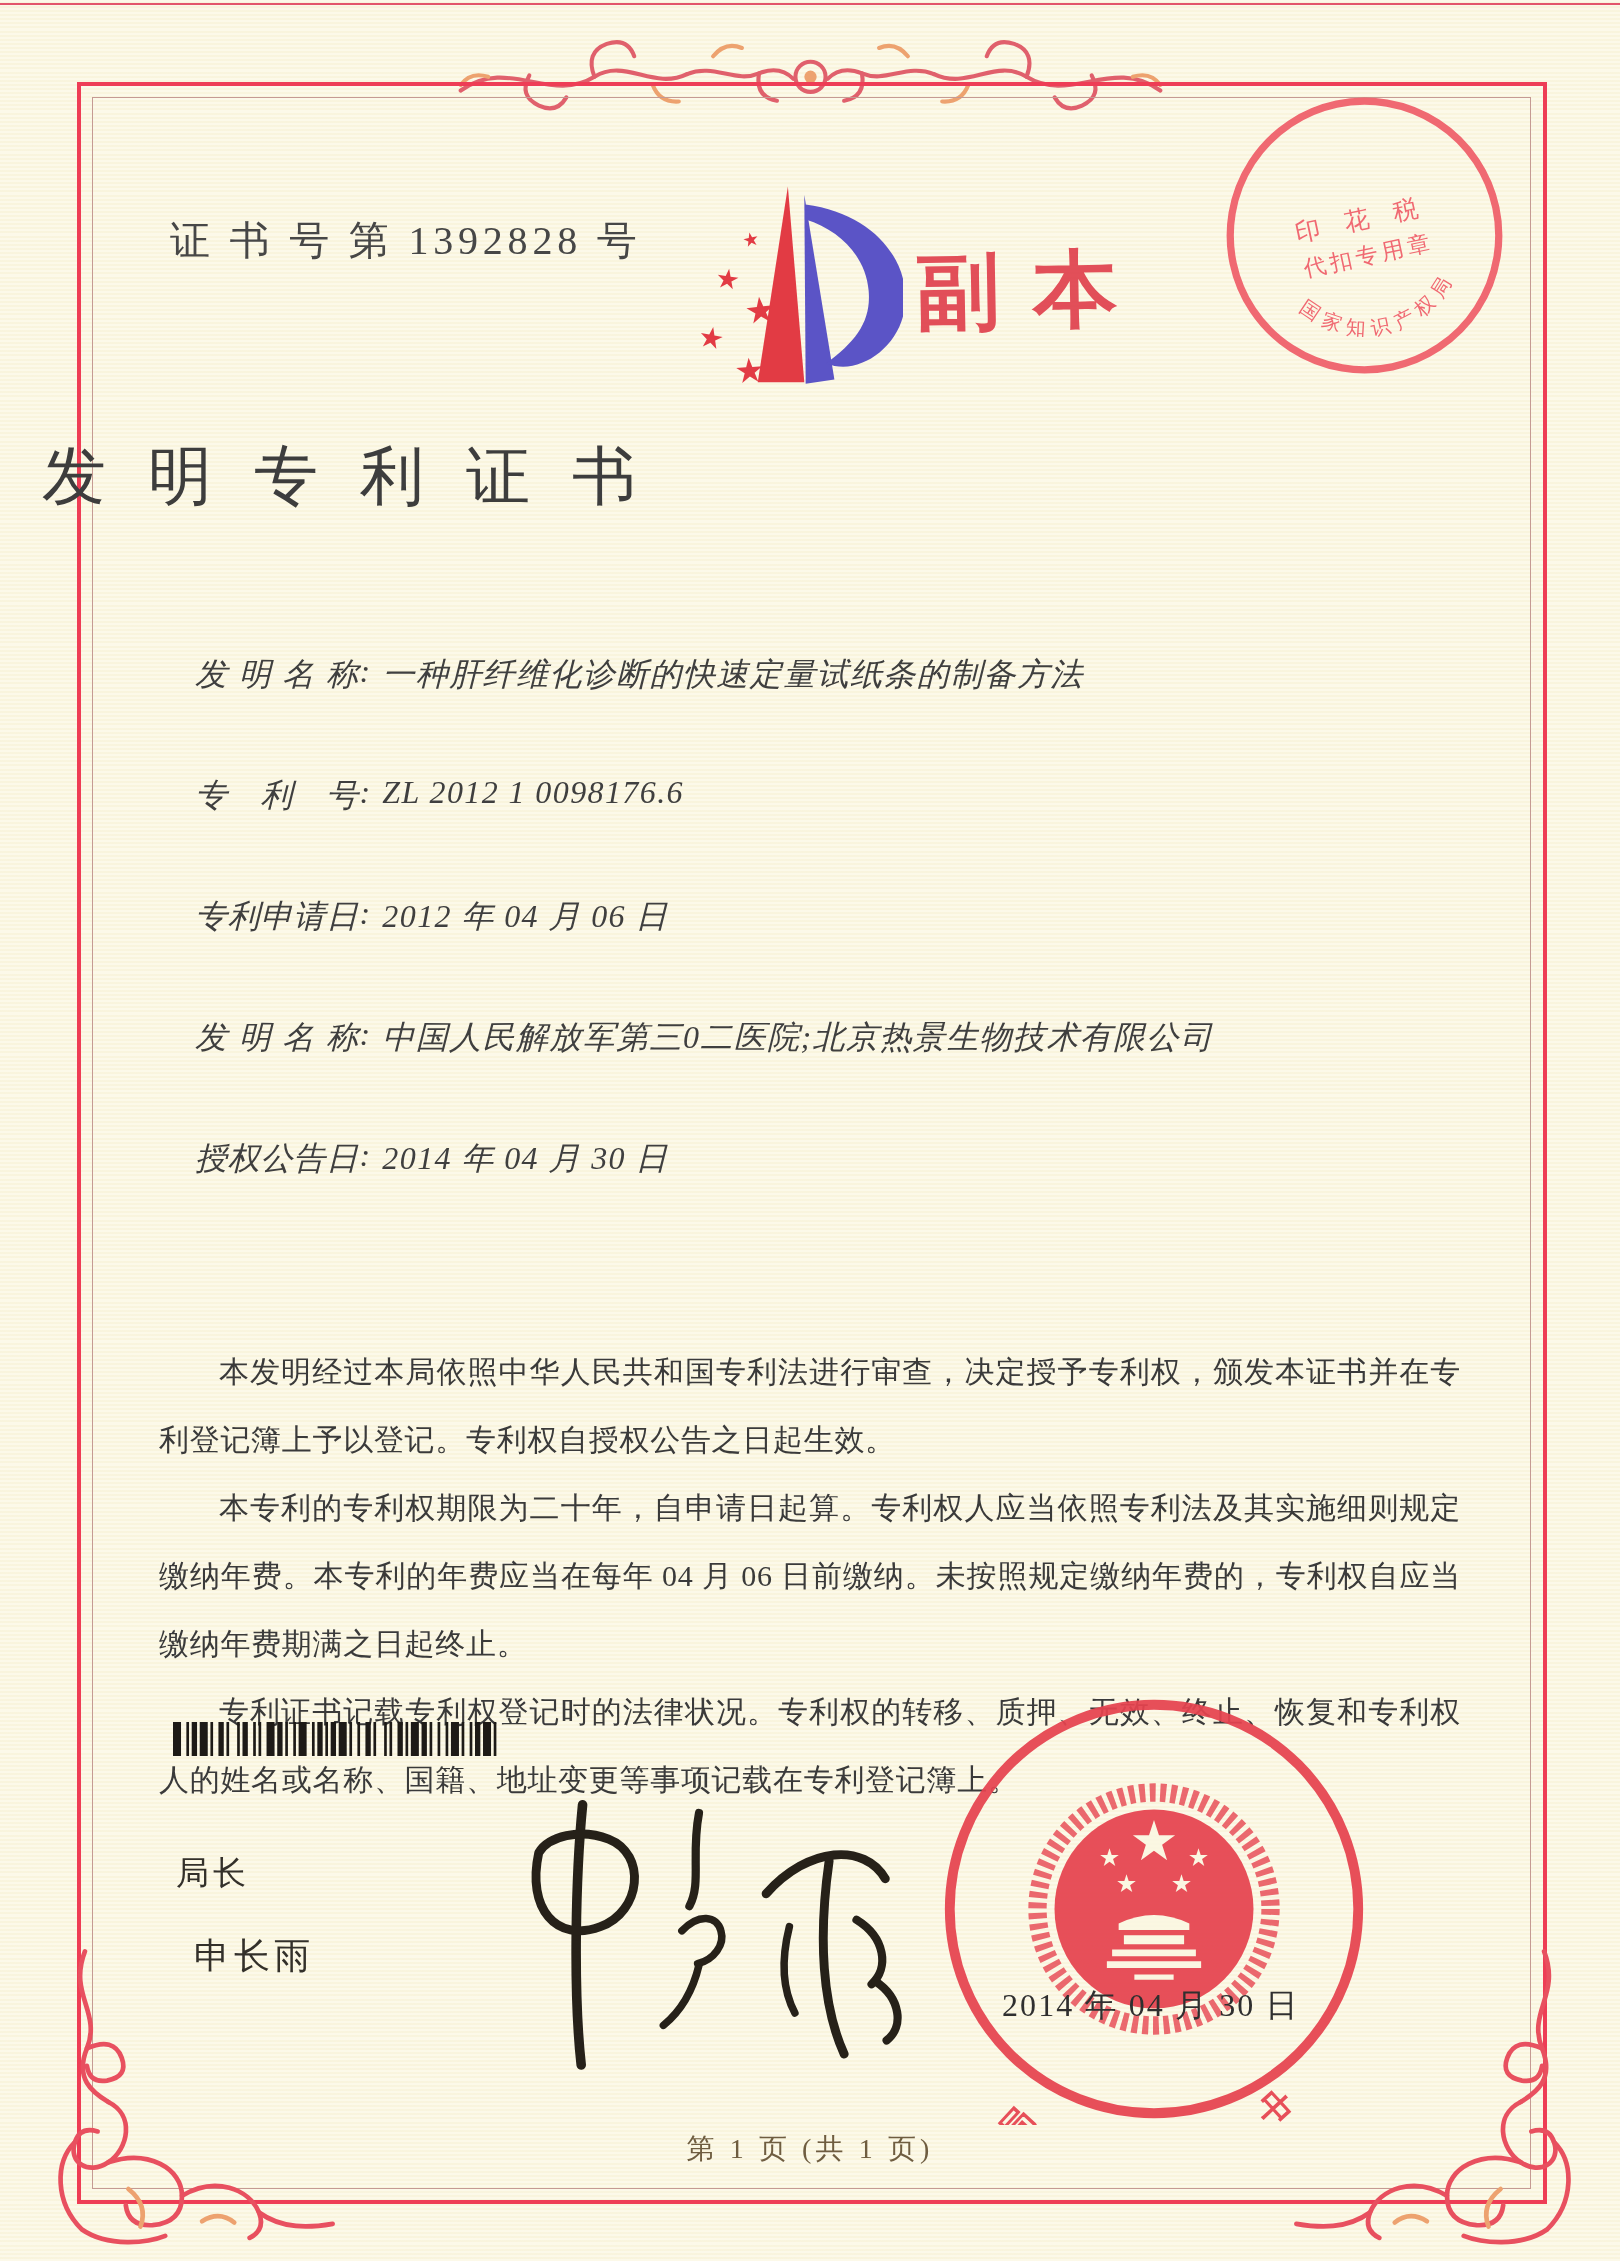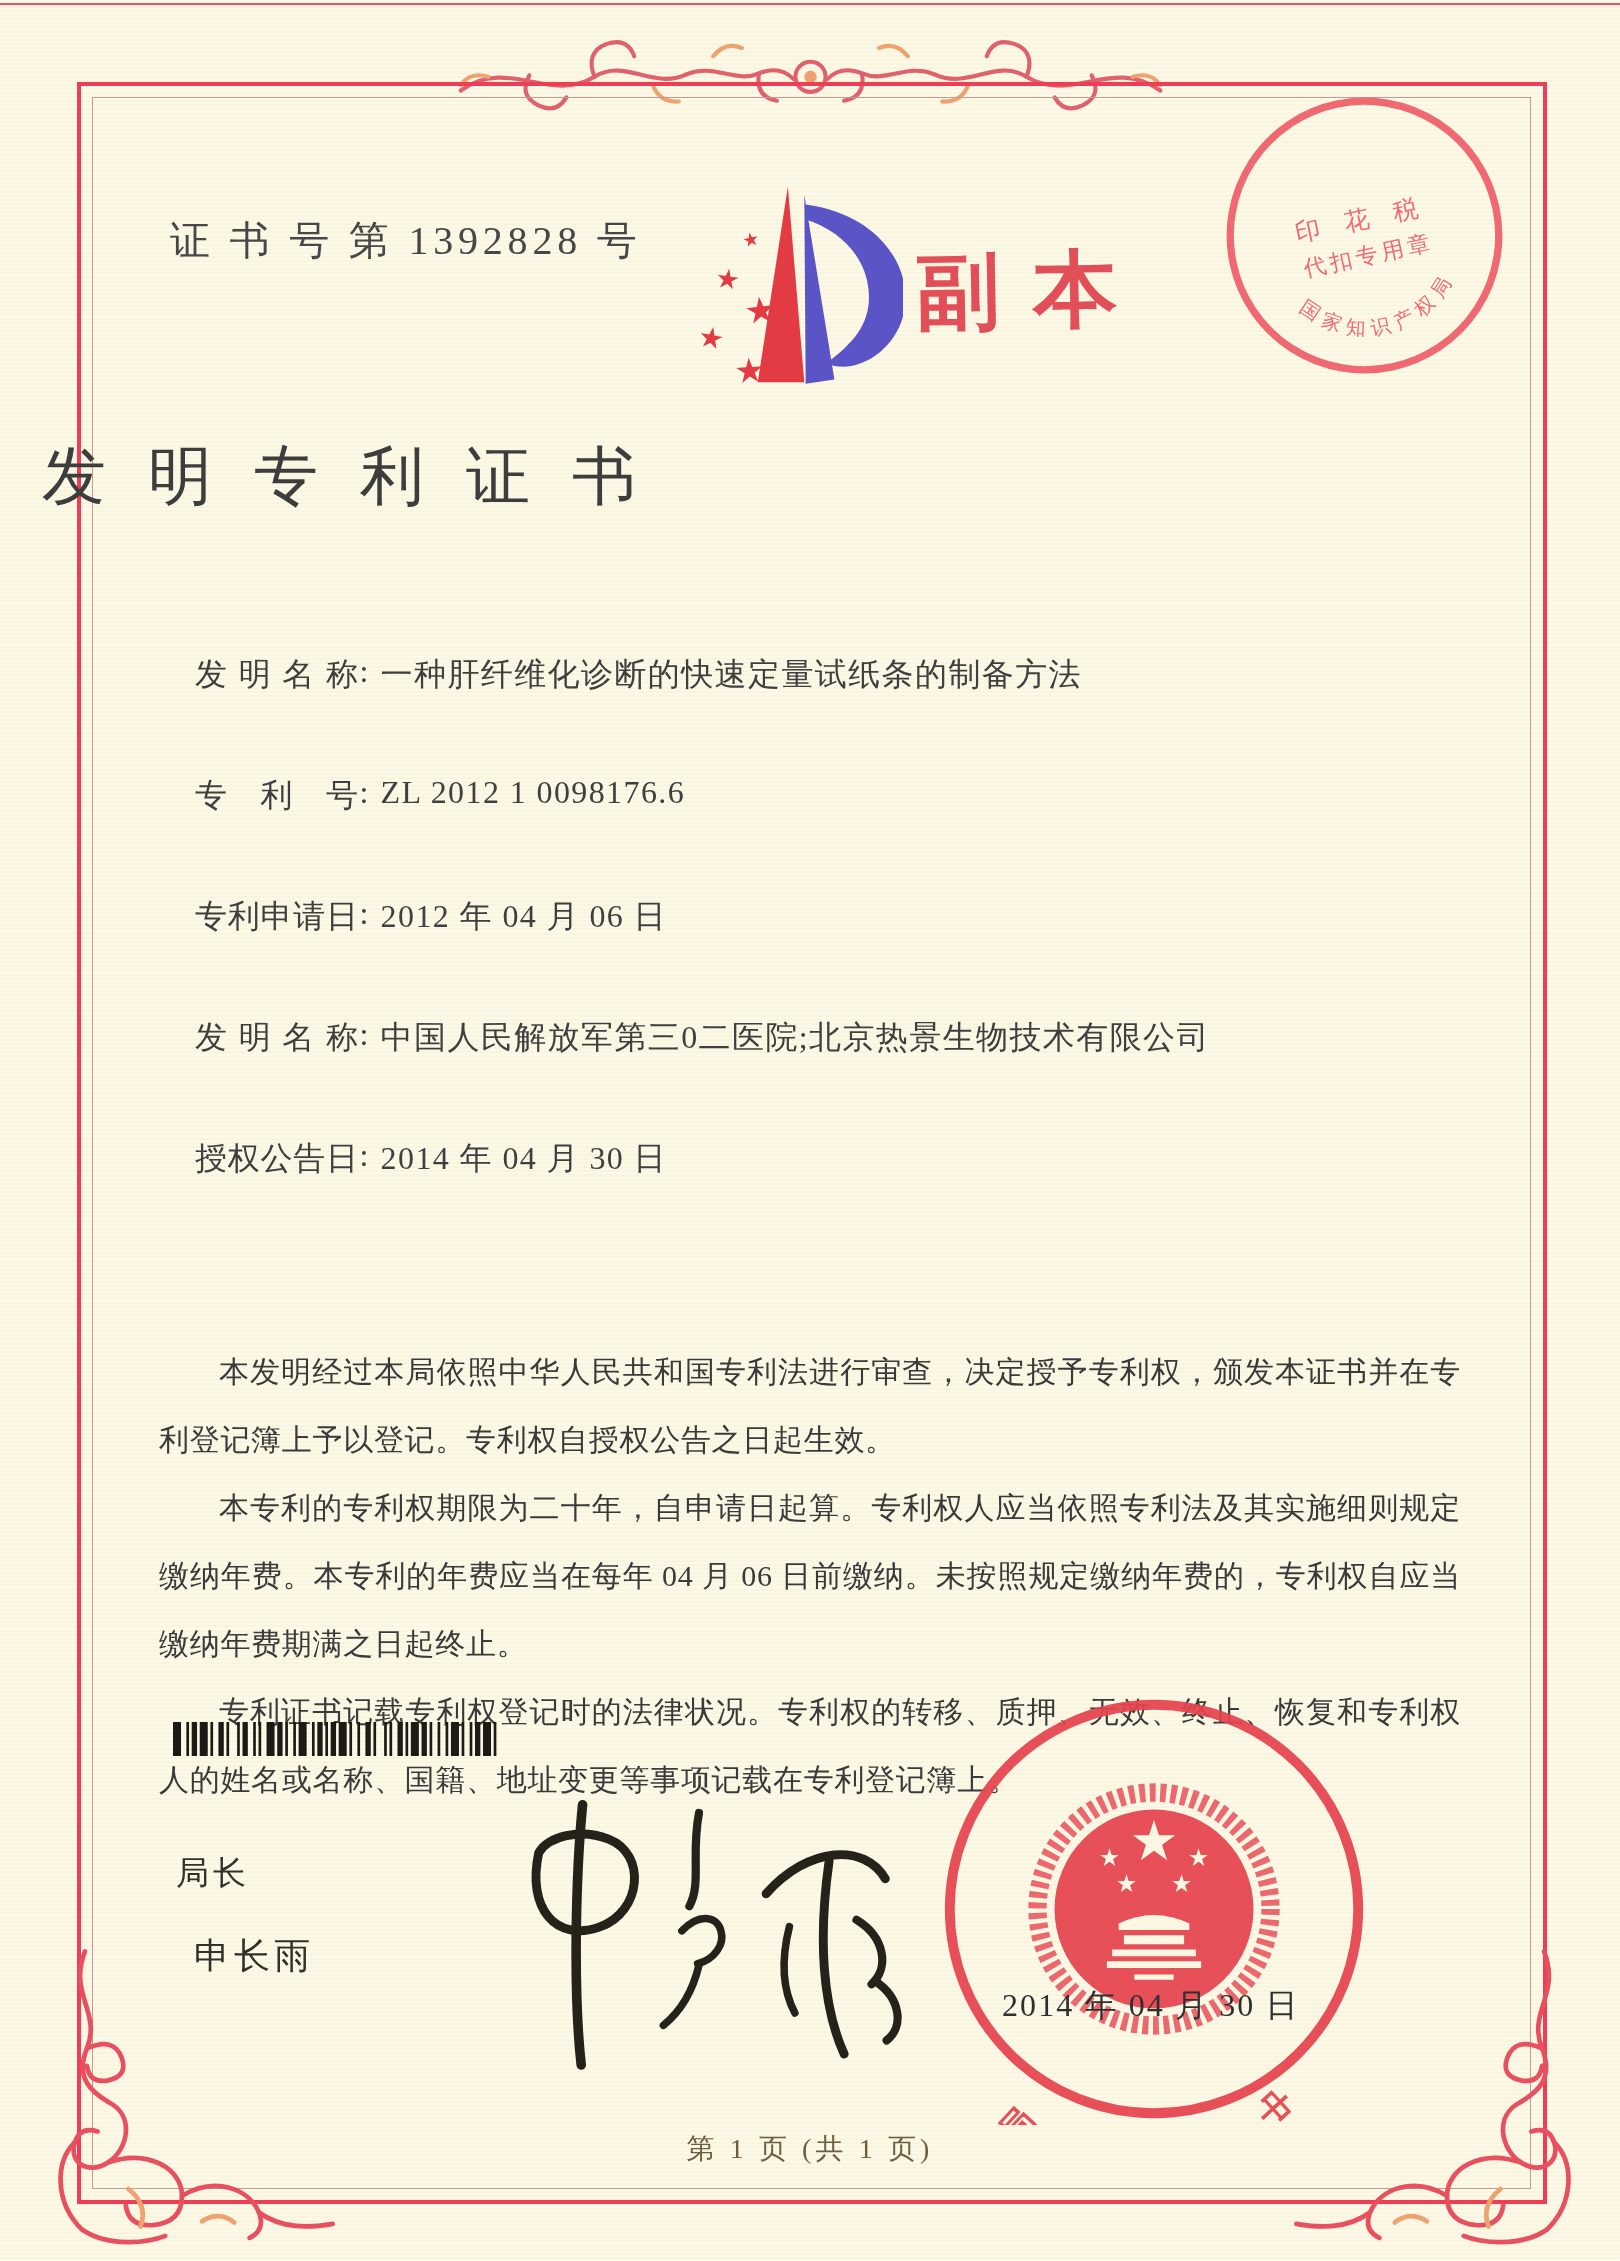--- a/index.html
+++ b/index.html
@@ -26,21 +26,21 @@
   .badge{
     position:absolute;left:916px;top:248px;font-size:84px;font-weight:bold;
     color:#e0414d;letter-spacing:33px;line-height:1;opacity:.92;
     font-family:"Liberation Sans","DejaVu Sans",sans-serif; transform:rotate(-1deg);
   }
   .tax-stamp{position:absolute;left:1219px;top:90px;width:291px;height:291px;transform:rotate(-12deg);opacity:.9;}
   .title{
     position:absolute;left:0;top:440px;width:100%;text-align:left;
     font-size:64px;font-weight:400;color:#3d3d3d;letter-spacing:42px;text-indent:42px;line-height:1.15;
   }
-  .fields{position:absolute;left:195px;top:653px;width:1275px;font-size:32px;color:#3f3f3f;}
+  .fields{position:absolute;left:195px;top:653px;width:1275px;font-size:32px;color:#3f3f3f;font-style:italic;}
   .field-row{height:39px;margin-bottom:82px;white-space:nowrap;}
   .field-label{display:inline-block;width:163px;text-align:justify;text-align-last:justify;vertical-align:top;}
   .field-colon{display:inline-block;margin:0 12.3px 0 1.4px;vertical-align:top;}
   .field-value{display:inline-block;vertical-align:top;letter-spacing:1.4px;}
   .body-text{
     position:absolute;left:159px;top:1338px;width:1302px;
     font-size:30px;line-height:68px;text-align:justify;color:#3a3a3a;letter-spacing:0.7px;
   }
   .body-text p{margin:0;text-indent:2em;}
   .barcode{position:absolute;left:173px;top:1722px;width:442px;height:34px;}

